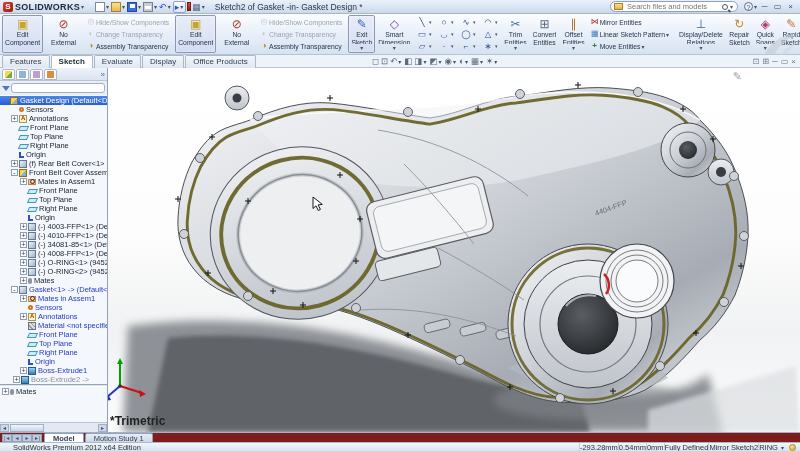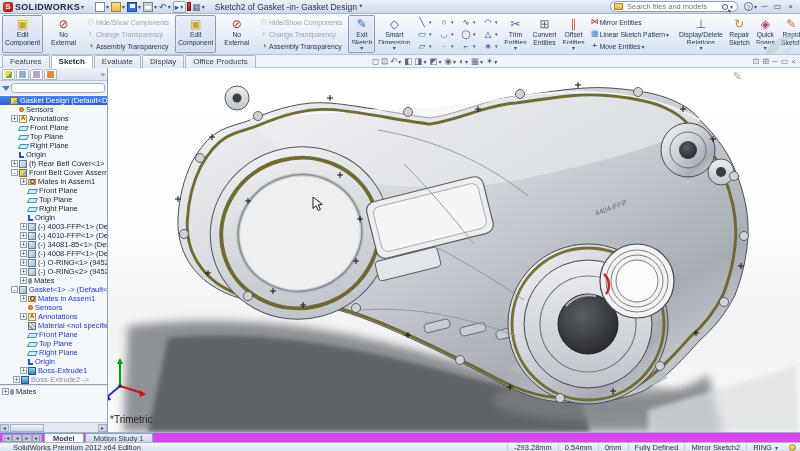--- a/index.html
+++ b/index.html
@@ -118,39 +118,39 @@
   .pspacer{flex:1;}
   .hscroll{height:10px;background:#e4e9f1;border-top:1px solid #b9c5d6;display:flex;align-items:center;}
   .harrow{width:9px;height:8px;background:#ccd6e4;border:1px solid #9fb0c8;color:#44506a;font-size:5px;
     line-height:7px;text-align:center;}
   .hthumb{width:34px;height:8px;background:linear-gradient(#f4f7fb,#c9d4e4);border:1px solid #9fb0c8;margin-left:1px;}
 
   
   .viewport{position:relative;flex:1;height:364px;overflow:hidden;
     background:linear-gradient(180deg,#ffffff 0%,#fdfdfd 45%,#f1f2f3 72%,#fafbfb 100%);}
   .confpencil{position:absolute;right:58px;top:2px;color:#9aa4b2;font-size:11px;}
-  .viewlabel{position:absolute;left:2px;top:346px;font-size:10px;font-weight:normal;color:#222;}
+  .viewlabel{position:absolute;left:2px;top:346px;font-size:12px;font-weight:bold;color:#222;}
   .cursor{position:absolute;left:204px;top:128px;}
 
   
-  .docbar{position:absolute;left:0;top:432px;width:800px;height:10px;background:#d946ef;
+  .docbar{position:absolute;left:0;top:432px;width:800px;height:10px;background:#7f1d1d;
     border-top:1px solid #9fb0c8;display:flex;align-items:flex-end;}
   .dnav{display:flex;margin:0 2px 0 2px;}
   .dnav span{width:10px;height:8px;background:#bfcadc;border:1px solid #93a2b8;color:#44506a;
     font-size:5px;line-height:7px;text-align:center;}
   .dtab{padding:0 8px;font-size:7.5px;height:9px;line-height:9px;border:1px solid #93a2b8;border-bottom:none;
     background:linear-gradient(#e8edf5,#cdd7e6);color:#33415a;border-radius:2px 2px 0 0;margin-right:1px;white-space:nowrap;}
   .dtab.active{background:#fff;font-weight:bold;}
 
   
   .statusbar{position:absolute;left:0;top:442px;width:800px;height:9px;
     background:linear-gradient(#f2f6fb,#d8e2ef);border-top:1px solid #aab8cc;
     display:flex;align-items:center;font-size:7.5px;color:#333;}
   .statusbar .sleft{margin-left:13px;flex:1;}
-  .sfield{padding:0 6px;border-left:1px solid #c4cedd;white-space:nowrap;}
+  .sfield{padding:0 0;border-left:1px solid #c4cedd;white-space:nowrap;}
   .sdot{width:7px;height:7px;border-radius:50%;background:radial-gradient(circle at 30% 30%,#ffe28a,#e0a32a);
     border:1px solid #a88a2a;margin:0 4px;}
 </style>
 </head>
 <body>
 
 <div id="app">
 
   <div class="titlebar">
     <span class="logocube">S</span>

